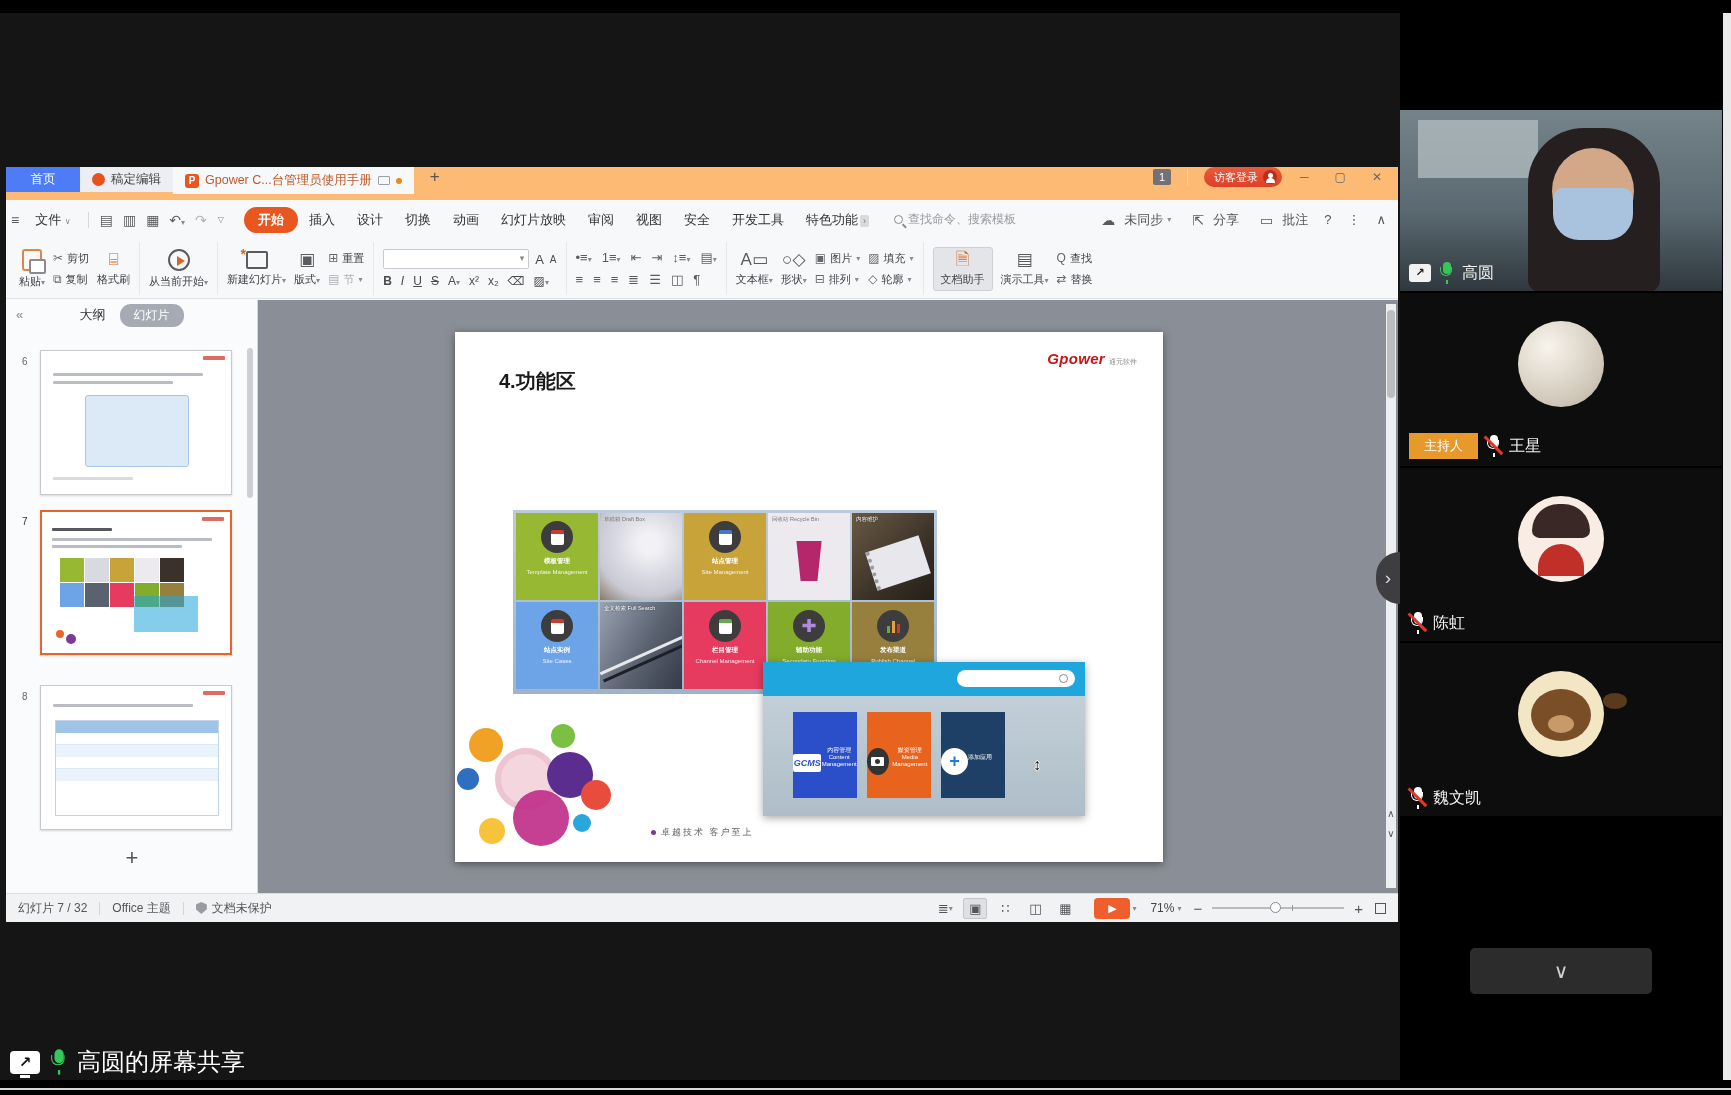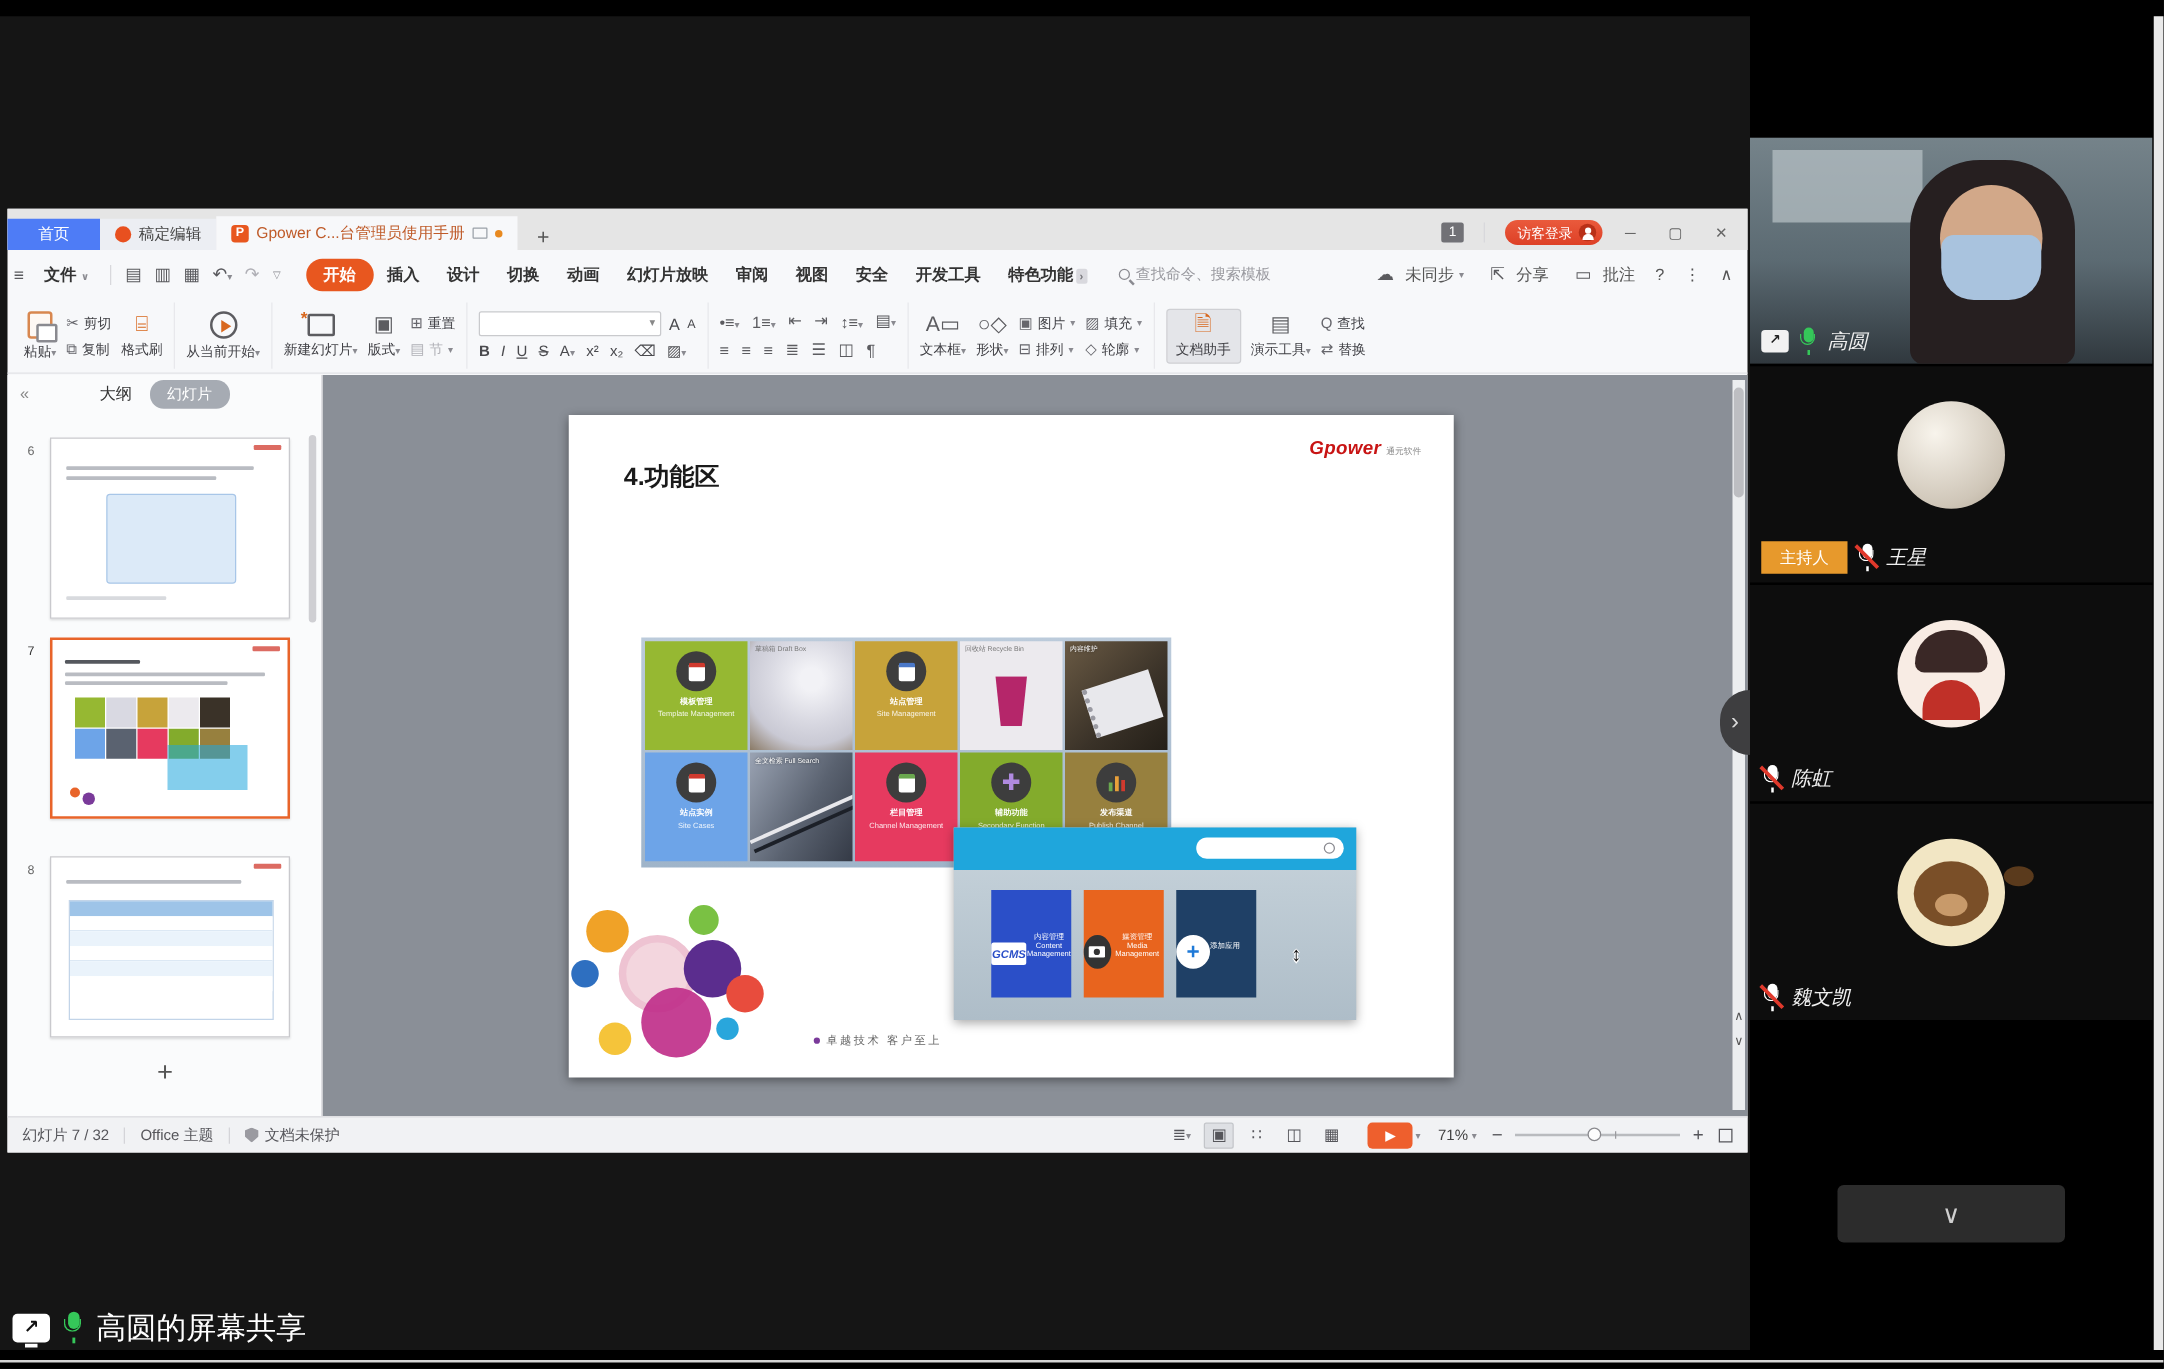--- a/index.html
+++ b/index.html
@@ -8,41 +8,41 @@
   #root { position:relative; width:1731px; height:1095px; background:#000; overflow:hidden; }
   .ab { position:absolute; }
 
   
   #share-area { left:0; top:13px; width:1400px; height:1067px; background:#151515; }
 
   
   #wps { left:6px; top:167px; width:1392px; height:755px; background:#f7f8fa; font-size:12px; color:#3c3c40; }
 
   
-  #tabbar { position:absolute; left:0; top:0; width:100%; height:33px; background:#e5e5e5; display:flex; align-items:flex-end; }
+  #tabbar { position:absolute; left:0; top:0; width:100%; height:33px; background:#fdba74; display:flex; align-items:flex-start; }
   .wtab { height:25px; display:flex; align-items:center; gap:6px; padding:0 12px; font-size:12.5px; cursor:default; }
   .wtab.home { background:#4e7cf6; color:#fff; width:74px; justify-content:center; }
   .wtab.second { background:#eceef3; color:#444; }
   .wtab.active { background:#f7f8fa; color:#bf5a28; height:27px; }
   .tab-ppt-icon { width:14px; height:14px; background:#e8571f; border-radius:3px; color:#fff; font-size:10px; font-weight:bold; display:flex; align-items:center; justify-content:center; }
   .tab-orange-dot { width:6px; height:6px; border-radius:50%; background:#e8891f; }
   .tab-monitor { width:12px; height:9px; border:1px solid #9aa0a8; border-radius:1px; }
   .design-icon { width:13px; height:13px; border-radius:50%; background:#e8501f; display:inline-block; }
   .tab-plus { font-size:17px; color:#555; padding:0 16px; }
   #win-badge { background:#717176; color:#fff; font-size:11px; padding:2px 6px; border-radius:2px; }
   #login-pill { height:20px; border-radius:11px; background:linear-gradient(#ea5a3c,#dd4026); color:#fff; font-size:11px; display:flex; align-items:center; gap:5px; padding:0 5px 0 10px; }
   .person-ico { width:14px; height:14px; border-radius:50%; background:#b93018; position:relative; }
   .person-ico::before { content:''; position:absolute; left:4.5px; top:2.5px; width:5px; height:5px; border-radius:50%; background:#fff; }
   .person-ico::after { content:''; position:absolute; left:2.5px; top:8px; width:9px; height:5px; border-radius:5px 5px 0 0; background:#fff; }
   .winctl { color:#666; font-size:12px; padding:0 8px; }
 
   
   #menubar { position:absolute; left:0; top:33px; width:100%; height:39px; display:flex; align-items:center; font-size:13px; color:#333; }
   .micon { color:#5a5a5e; font-size:14px; margin:0 5px; }
-  .mi { padding:4px 11px; white-space:nowrap;font-weight:bold; }
+  .mi { padding:4px 11px; white-space:nowrap; }
   .mi.start { background:#e8571f; color:#fff; border-radius:13px; padding:4px 14px; font-weight:bold; }
   .vdiv { width:1px; height:16px; background:#d8d8dc; margin:0 6px; }
   .feature-badge { background:#d9d9de; color:#77777c; font-size:9px; padding:1px 3px; border-radius:2px; margin-left:2px; }
   .search-cluster { display:flex; align-items:center; gap:5px; color:#9a9aa0; margin-left:14px; }
   .mag { width:9px; height:9px; border:1.5px solid #8a8a90; border-radius:50%; position:relative; display:inline-block; }
   .mag::after { content:''; position:absolute; width:5px; height:1.5px; background:#8a8a90; transform:rotate(45deg); left:7px; top:9px; }
   .ract { display:flex; align-items:center; gap:4px; color:#555; margin-left:16px; white-space:nowrap; }
 
   
   #toolbar { position:absolute; left:0; top:72px; width:100%; height:60px; display:flex; align-items:stretch; padding:3px 4px; border-bottom:1px solid #e2e2e6; }
@@ -143,21 +143,21 @@
   #play-pill { width:36px; height:21px; background:#ee5f2d; border-radius:4px; display:flex; align-items:center; justify-content:center; color:#fff; font-size:11px; margin:0 2px 0 14px; }
   .ztrack { position:relative; width:132px; height:2px; background:#b9bbbe; margin:0 10px; }
   .zknob { position:absolute; left:58px; top:-5px; width:11px; height:11px; border-radius:50%; background:#fdfdfd; border:1px solid #8a8a8e; }
   .ztick { position:absolute; left:80px; top:-2px; width:1px; height:6px; background:#9a9a9e; }
   .fsbox { width:11px; height:11px; border:1.5px solid #55555a; margin-left:12px; }
 
   
   #panel { left:1400px; top:13px; width:322px; height:1067px; background:#000; }
   .ptile { position:absolute; left:0; width:322px; background:#0d0d0d; overflow:hidden; }
   .prow { position:absolute; left:9px; bottom:7px; display:flex; align-items:center; gap:7px; z-index:3; }
-  .pname { color:#f0f0f0; font-size:16px;font-style:italic; }
+  .pname { color:#f0f0f0; font-size:16px; }
   .host-badge { background:#e7992c; color:#fff; font-size:13px; padding:4px 15px; }
   .micw { position:relative; width:17px; height:22px; flex:0 0 auto; }
   .mic-b { position:absolute; left:4.5px; top:0; width:8px; height:12px; border-radius:4px; background:#fff; }
   .mic-c { position:absolute; left:1.5px; top:5px; width:12px; height:9px; border:1.5px solid #fff; border-top:none; border-radius:0 0 7px 7px; }
   .mic-s { position:absolute; left:7.5px; bottom:0; width:2px; height:4px; background:#fff; }
   .micw.green .mic-b { background:#35c759; } .micw.green .mic-c { border-color:#35c759; } .micw.green .mic-s { background:#35c759; }
   .mic-slash { position:absolute; left:7px; top:-2px; width:2.5px; height:25px; background:#e0392c; transform:rotate(-45deg); }
   .share-mini { position:relative; width:22px; height:18px; background:#f2f2f2; border-radius:3px; color:#222; font-size:11px; text-align:center; line-height:16px; font-weight:bold; }
   .avatar { position:absolute; left:118px; top:28px; width:86px; height:86px; border-radius:50%; }
   .av-marble { background:radial-gradient(circle at 35% 30%, #f8f4ec, #cfc6b8 70%, #b4a998); }

